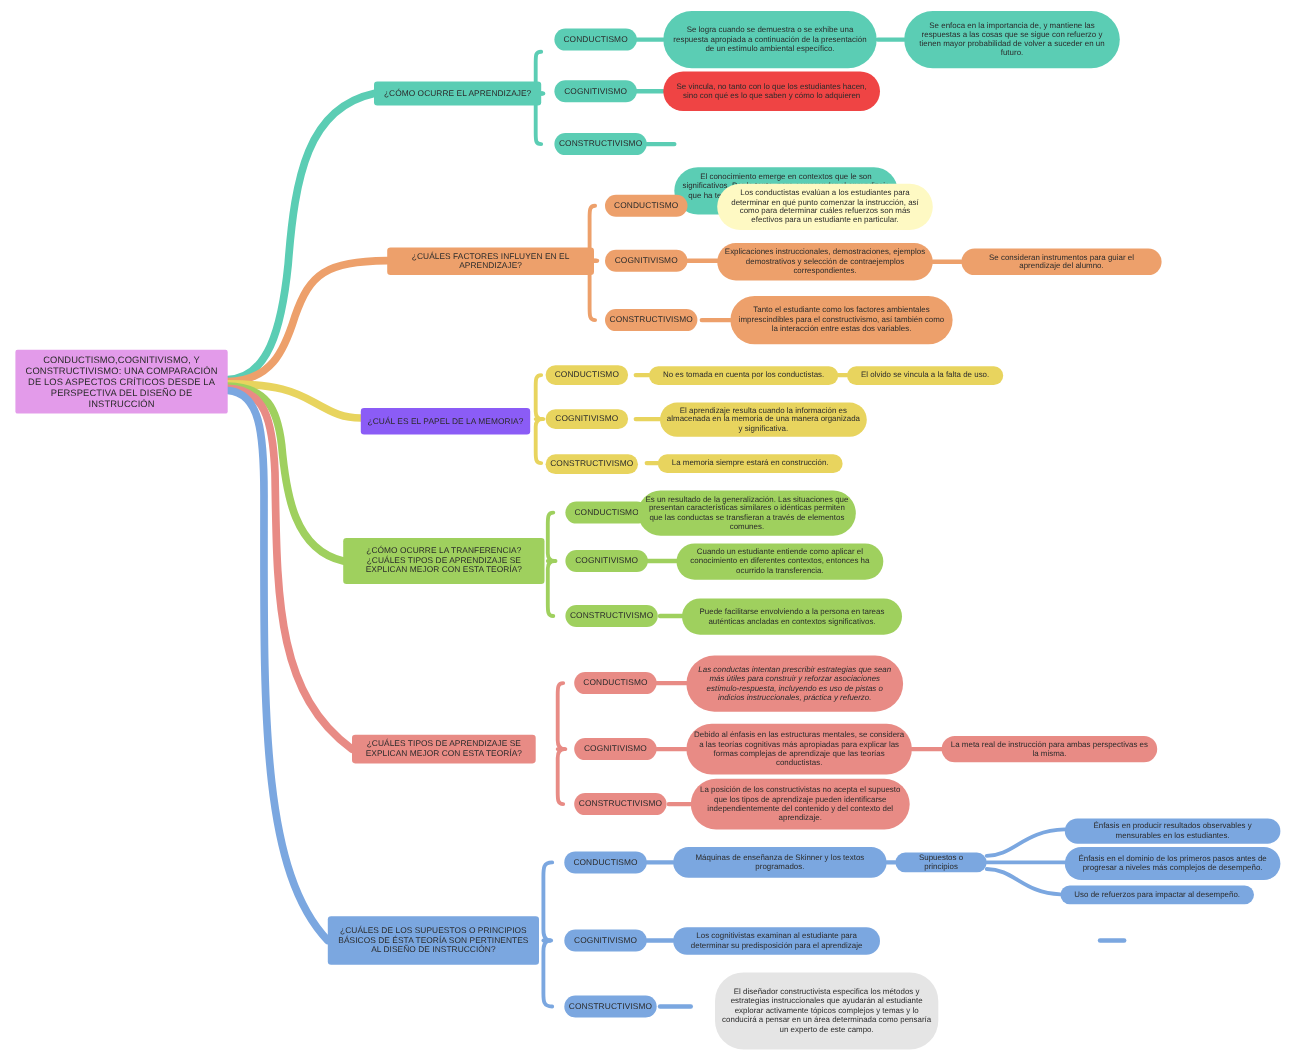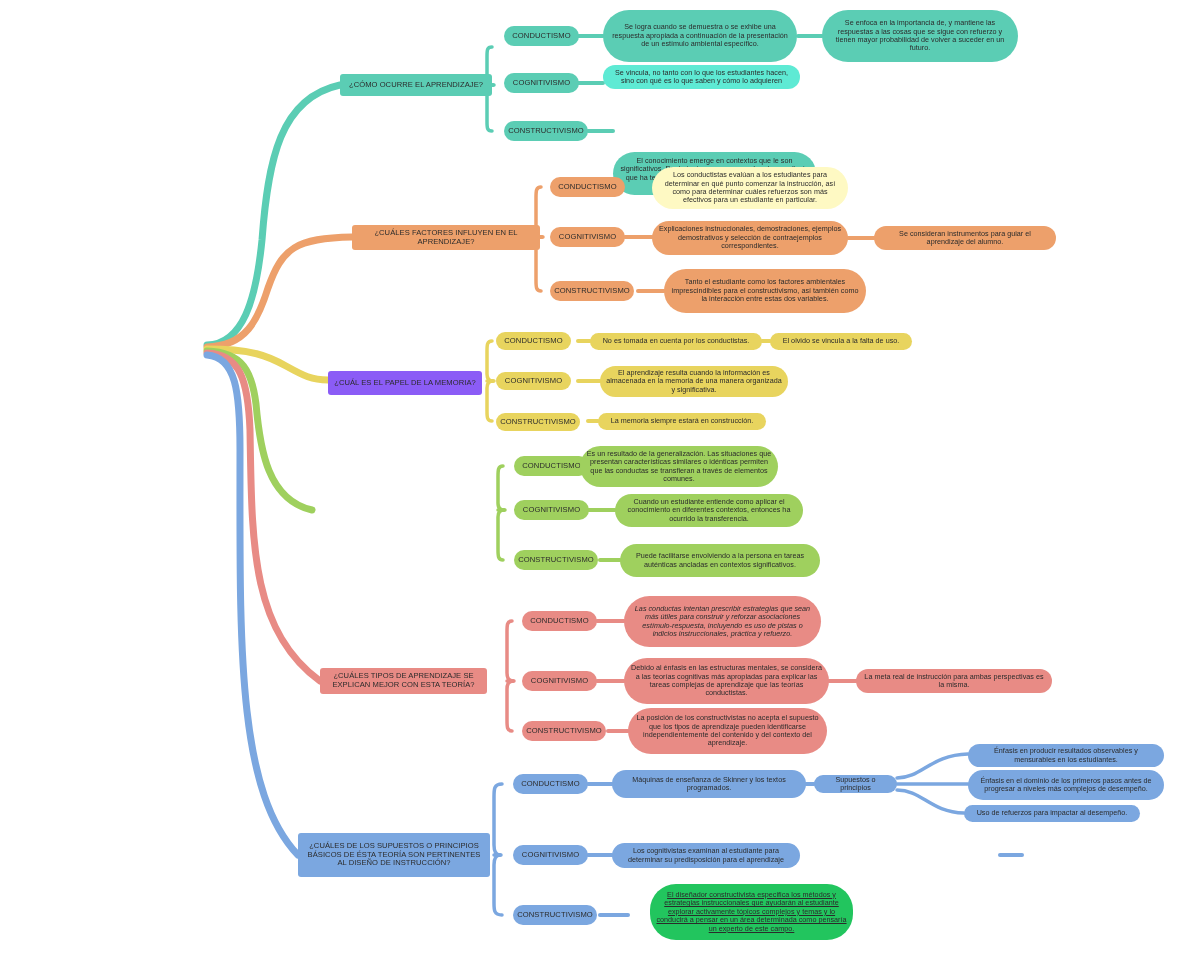--- a/index.html
+++ b/index.html
@@ -110,29 +110,30 @@
       <line x1="1000" y1="855" x2="1022" y2="855"></line>
     </g>
 
     <g fill="none" stroke="#7ba7e0" stroke-width="3.5" stroke-linecap="round">
       <path d="M897,778 C922,778 930,755 968,754"></path>
       <path d="M897,784 L968,784"></path>
       <path d="M897,790 C922,790 930,812 964,813"></path>
     </g>
   </svg>
 
+  <div class="node root" style="left:14px;top:318px;width:193px;height:58px;background:#e39bea;">CONDUCTISMO,COGNITIVISMO, Y CONSTRUCTIVISMO: UNA COMPARACIÓN DE LOS ASPECTOS CRÍTICOS DESDE LA PERSPECTIVA DEL DISEÑO DE INSTRUCCIÓN</div>
 
   <div class="node q" style="left:340px;top:74px;width:152px;height:22px;background:#5bcdb4;">¿CÓMO OCURRE EL APRENDIZAJE?</div>
 
   <div class="node cat" style="left:504px;top:26px;width:75px;height:20px;background:#5bcdb4;">CONDUCTISMO</div>
   <div class="node leaf big" style="left:603px;top:10px;width:194px;height:52px;background:#5bcdb4;">Se logra cuando se demuestra o se exhibe una respuesta apropiada a continuación de la presentación de un estímulo ambiental específico.</div>
   <div class="node leaf big" style="left:822px;top:10px;width:196px;height:52px;background:#5bcdb4;">Se enfoca en la importancia de, y mantiene las respuestas a las cosas que se sigue con refuerzo y tienen mayor probabilidad de volver a suceder en un futuro.</div>
 
   <div class="node cat" style="left:504px;top:73px;width:75px;height:20px;background:#5bcdb4;">COGNITIVISMO</div>
-  <div class="node leaf big" style="left:603px;top:65px;width:197px;height:24px;background:#5eead4;">Se vincula, no tanto con lo que los estudiantes hacen, sino con qué es lo que saben y cómo lo adquieren</div>
+  <div class="node leaf big" style="left:603px;top:65px;width:197px;height:36px;background:#ef4444;">Se vincula, no tanto con lo que los estudiantes hacen, sino con qué es lo que saben y cómo lo adquieren</div>
 
   <div class="node cat" style="left:504px;top:121px;width:84px;height:20px;background:#5bcdb4;">CONSTRUCTIVISMO</div>
   <div class="node leaf big" style="left:613px;top:110px;width:203px;height:43px;background:#5bcdb4;margin-top:42px;">El conocimiento emerge en contextos que le son significativos. Por lo tanto, para comprender el aprendizaje que ha tenido lugar en un individuo debe examinarse la experiencia en su totalidad.</div>
 
   <div class="node q" style="left:352px;top:225px;width:188px;height:25px;background:#eda06b;">¿CUÁLES FACTORES INFLUYEN EN EL APRENDIZAJE?</div>
 
   <div class="node cat" style="left:550px;top:177px;width:75px;height:20px;background:#eda06b;">CONDUCTISMO</div>
   <div class="node leaf big" style="left:652px;top:167px;width:196px;height:42px;background:#fef9c3;">Los conductistas evalúan a los estudiantes para determinar en qué punto comenzar la instrucción, así como para determinar cuáles refuerzos son más efectivos para un estudiante en particular.</div>
 
   <div class="node cat" style="left:550px;top:227px;width:75px;height:20px;background:#eda06b;">COGNITIVISMO</div>
@@ -147,51 +148,52 @@
   <div class="node cat" style="left:496px;top:332px;width:75px;height:18px;background:#e8d45e;">CONDUCTISMO</div>
   <div class="node leaf sm" style="left:590px;top:333px;width:172px;height:17px;background:#e8d45e;">No es tomada en cuenta por los conductistas.</div>
   <div class="node leaf sm" style="left:770px;top:333px;width:142px;height:17px;background:#e8d45e;">El olvido se vincula a la falta de uso.</div>
 
   <div class="node cat" style="left:496px;top:372px;width:75px;height:18px;background:#e8d45e;">COGNITIVISMO</div>
   <div class="node leaf big" style="left:600px;top:366px;width:188px;height:31px;background:#e8d45e;">El aprendizaje resulta cuando la información es almacenada en la memoria de una manera organizada y significativa.</div>
 
   <div class="node cat" style="left:496px;top:413px;width:84px;height:18px;background:#e8d45e;">CONSTRUCTIVISMO</div>
   <div class="node leaf sm" style="left:598px;top:413px;width:168px;height:17px;background:#e8d45e;">La memoria siempre estará en construcción.</div>
 
+  <div class="node q" style="left:312px;top:489px;width:183px;height:42px;background:#9fd05e;">¿CÓMO OCURRE LA TRANFERENCIA?¿CUÁLES TIPOS DE APRENDIZAJE SE EXPLICAN MEJOR CON ESTA TEORÍA?</div>
 
   <div class="node cat" style="left:514px;top:456px;width:75px;height:20px;background:#9fd05e;">CONDUCTISMO</div>
   <div class="node leaf big" style="left:580px;top:446px;width:198px;height:41px;background:#9fd05e;">Es un resultado de la generalización. Las situaciones que presentan características similares o idénticas permiten que las conductas se transfieran a través de elementos comunes.</div>
 
   <div class="node cat" style="left:514px;top:500px;width:75px;height:20px;background:#9fd05e;">COGNITIVISMO</div>
   <div class="node leaf big" style="left:615px;top:494px;width:188px;height:33px;background:#9fd05e;">Cuando un estudiante entiende como aplicar el conocimiento en diferentes contextos, entonces ha ocurrido la transferencia.</div>
 
   <div class="node cat" style="left:514px;top:550px;width:84px;height:20px;background:#9fd05e;">CONSTRUCTIVISMO</div>
   <div class="node leaf big" style="left:620px;top:544px;width:200px;height:33px;background:#9fd05e;">Puede facilitarse envolviendo a la persona en tareas auténticas ancladas en contextos significativos.</div>
 
   <div class="node q" style="left:320px;top:668px;width:167px;height:26px;background:#e88b85;">¿CUÁLES TIPOS DE APRENDIZAJE SE EXPLICAN MEJOR CON ESTA TEORÍA?</div>
 
   <div class="node cat" style="left:522px;top:611px;width:75px;height:20px;background:#e88b85;">CONDUCTISMO</div>
   <div class="node leaf big" style="left:624px;top:596px;width:197px;height:51px;background:#e88b85;font-style:italic;">Las conductas intentan prescribir estrategias que sean más útiles para construir y reforzar asociaciones estímulo-respuesta, incluyendo es uso de pistas o indicios instruccionales, práctica y refuerzo.</div>
 
   <div class="node cat" style="left:522px;top:671px;width:75px;height:20px;background:#e88b85;">COGNITIVISMO</div>
-  <div class="node leaf big" style="left:624px;top:658px;width:205px;height:46px;background:#e88b85;">Debido al énfasis en las estructuras mentales, se considera a las teorías cognitivas más apropiadas para explicar las tareas complejas de aprendizaje que las teorías conductistas.</div>
+  <div class="node leaf big" style="left:624px;top:658px;width:205px;height:46px;background:#e88b85;">Debido al énfasis en las estructuras mentales, se considera a las teorías cognitivas más apropiadas para explicar las formas complejas de aprendizaje que las teorías conductistas.</div>
   <div class="node leaf" style="left:856px;top:669px;width:196px;height:24px;background:#e88b85;">La meta real de instrucción para ambas perspectivas es la misma.</div>
 
   <div class="node cat" style="left:522px;top:721px;width:84px;height:20px;background:#e88b85;">CONSTRUCTIVISMO</div>
   <div class="node leaf big" style="left:628px;top:708px;width:199px;height:46px;background:#e88b85;">La posición de los constructivistas no acepta el supuesto que los tipos de aprendizaje pueden identificarse independientemente del contenido y del contexto del aprendizaje.</div>
 
   <div class="node q" style="left:298px;top:833px;width:192px;height:44px;background:#7ba7e0;">¿CUÁLES DE LOS SUPUESTOS O PRINCIPIOS BÁSICOS DE ÉSTA TEORÍA SON PERTINENTES AL DISEÑO DE INSTRUCCIÓN?</div>
 
   <div class="node cat" style="left:513px;top:774px;width:75px;height:20px;background:#7ba7e0;">CONDUCTISMO</div>
   <div class="node leaf big" style="left:612px;top:770px;width:194px;height:28px;background:#7ba7e0;">Máquinas de enseñanza de Skinner y los textos programados.</div>
   <div class="node leaf sm" style="left:814px;top:775px;width:83px;height:18px;background:#7ba7e0;">Supuestos o principios</div>
 
   <div class="node leaf big" style="left:968px;top:744px;width:196px;height:23px;background:#7ba7e0;">Énfasis en producir resultados observables y mensurables en los estudiantes.</div>
   <div class="node leaf big" style="left:968px;top:770px;width:196px;height:30px;background:#7ba7e0;">Énfasis en el dominio de los primeros pasos antes de progresar a niveles más complejos de desempeño.</div>
   <div class="node leaf sm" style="left:964px;top:805px;width:176px;height:17px;background:#7ba7e0;">Uso de refuerzos para impactar al desempeño.</div>
 
   <div class="node cat" style="left:513px;top:845px;width:75px;height:20px;background:#7ba7e0;">COGNITIVISMO</div>
   <div class="node leaf big" style="left:612px;top:843px;width:188px;height:25px;background:#7ba7e0;">Los cognitivistas examinan al estudiante para determinar su predisposición para el aprendizaje</div>
 
   <div class="node cat" style="left:513px;top:905px;width:84px;height:20px;background:#7ba7e0;">CONSTRUCTIVISMO</div>
-  <div class="node leaf big" style="left:650px;top:884px;width:203px;height:56px;background:#22c55e;text-decoration:underline;">El diseñador constructivista especifica los métodos y estrategias instruccionales que ayudarán al estudiante explorar activamente tópicos complejos y temas y lo conducirá a pensar en un área determinada como pensaría un experto de este campo.</div>
+  <div class="node leaf big" style="left:650px;top:884px;width:203px;height:70px;background:#e5e5e5;">El diseñador constructivista especifica los métodos y estrategias instruccionales que ayudarán al estudiante explorar activamente tópicos complejos y temas y lo conducirá a pensar en un área determinada como pensaría un experto de este campo.</div>
 
 </div>
 
 </body></html>

